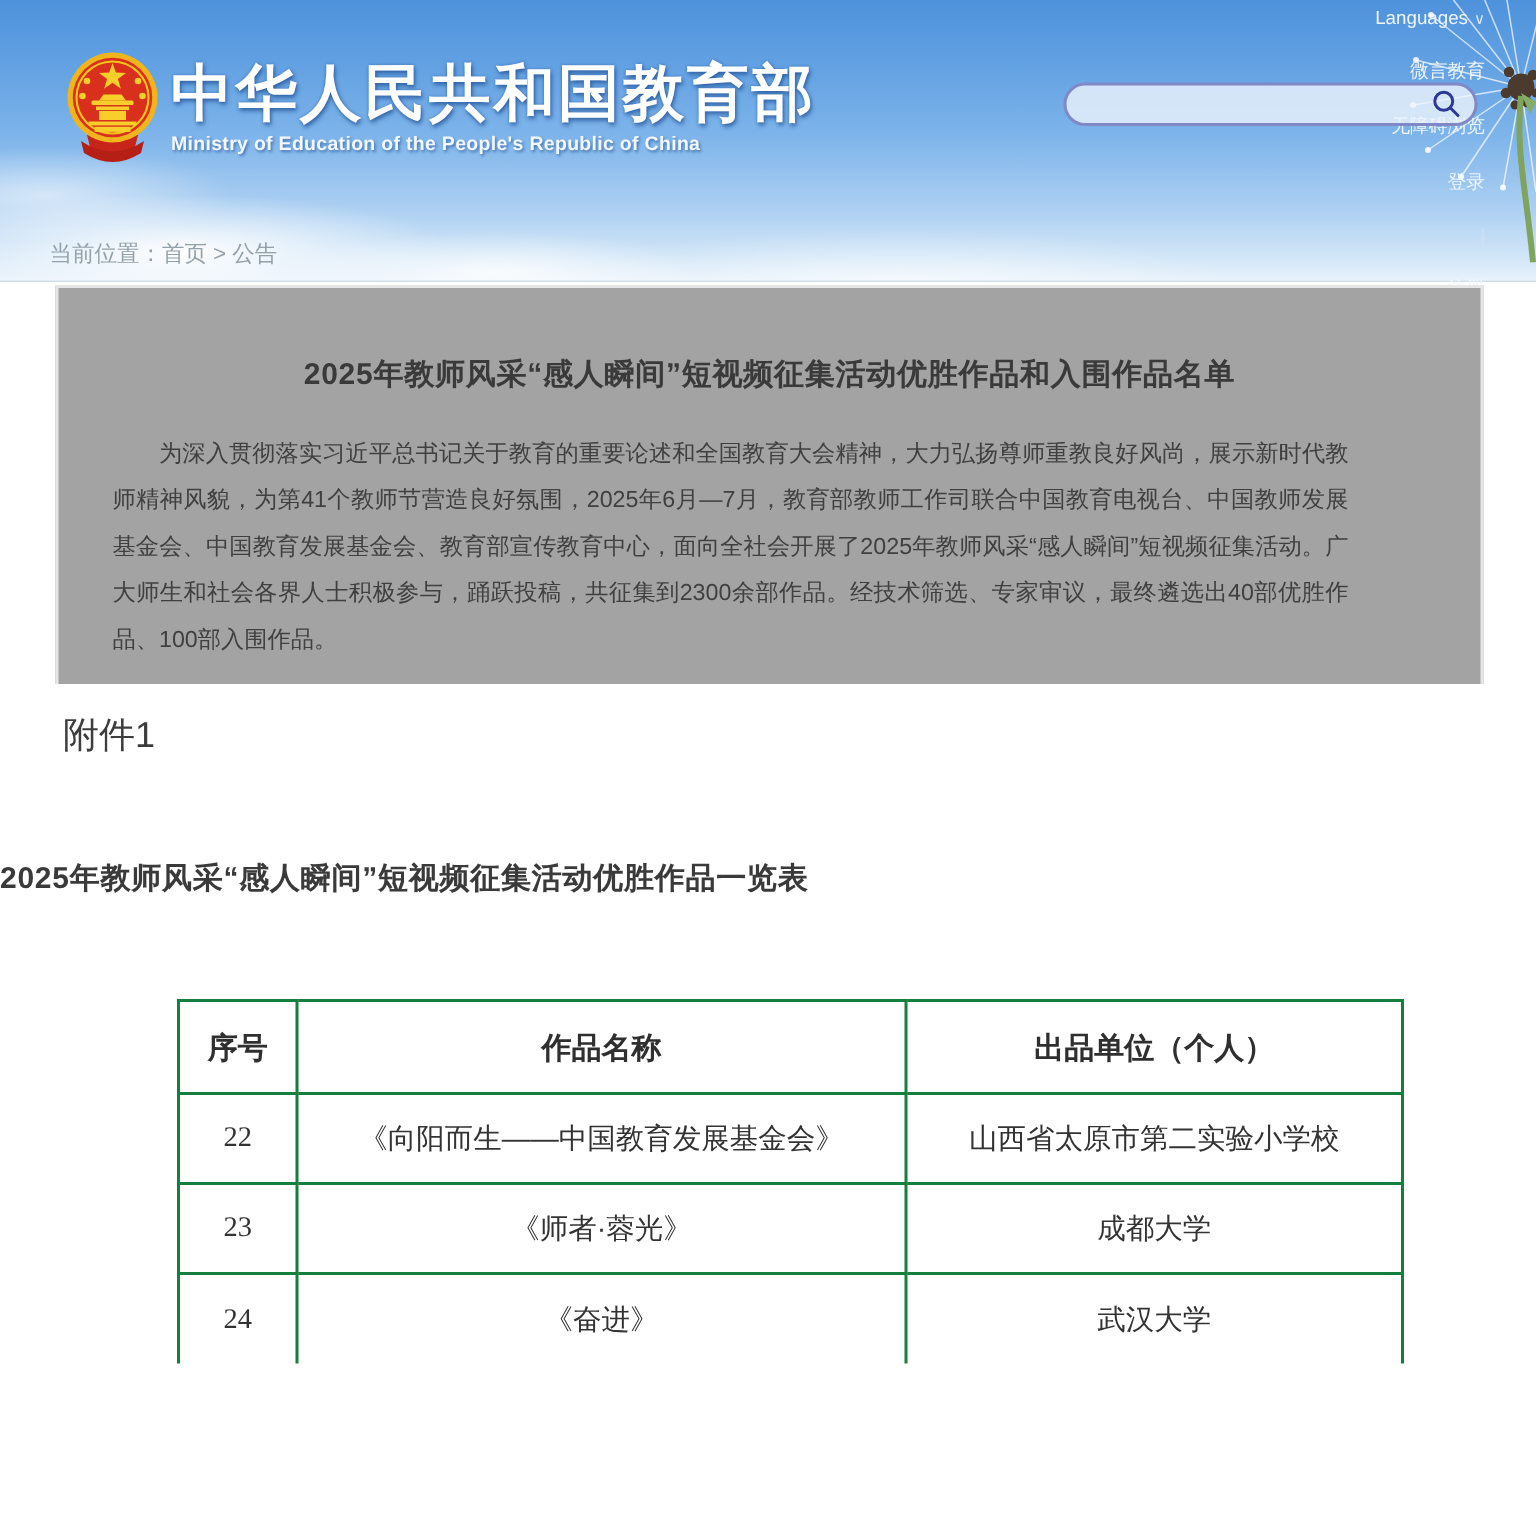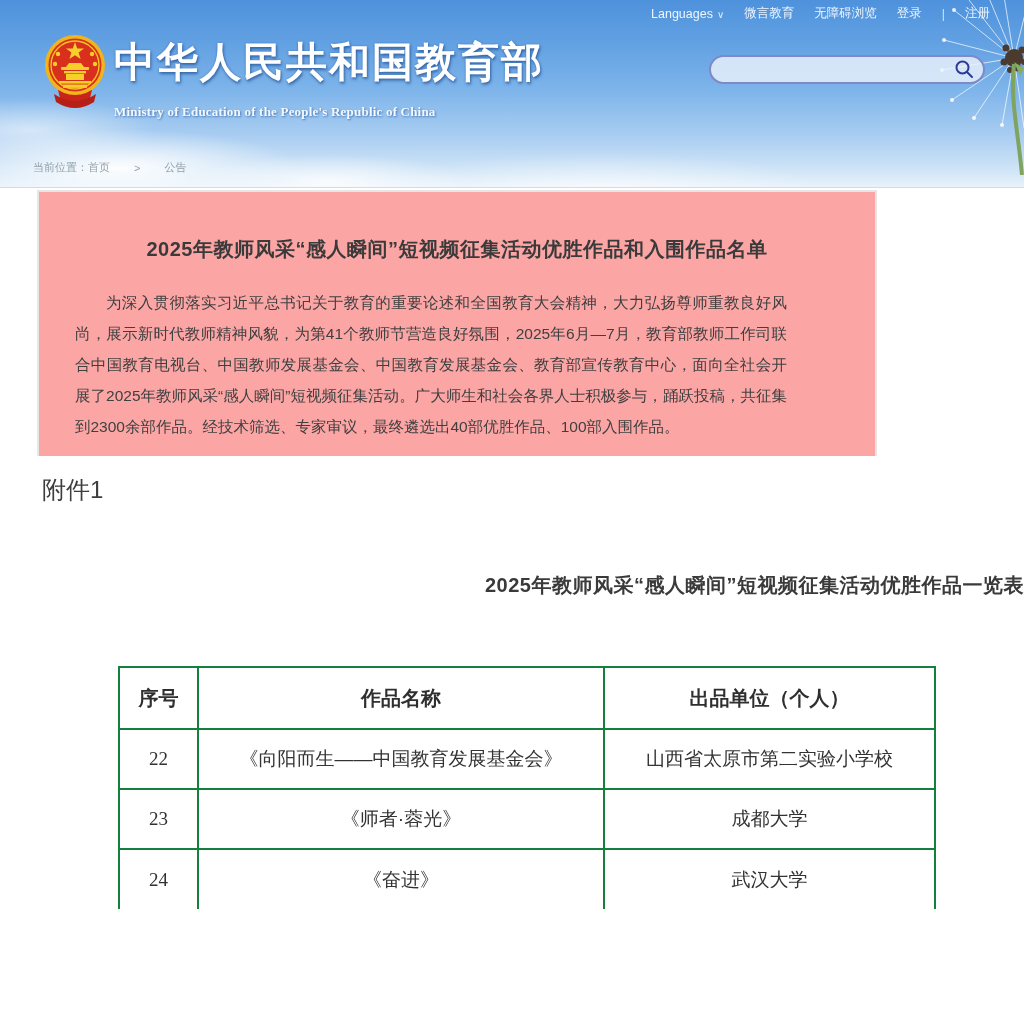--- a/index.html
+++ b/index.html
@@ -12,75 +12,75 @@
     position:absolute; left:0; top:0; width:1024px; height:188px;
     background:
       radial-gradient(ellipse 260px 55px at 120px 168px, rgba(255,255,255,.95), rgba(255,255,255,0) 70%),
       radial-gradient(ellipse 200px 40px at 330px 182px, rgba(255,255,255,.8), rgba(255,255,255,0) 70%),
       radial-gradient(ellipse 180px 45px at 30px 130px, rgba(255,255,255,.55), rgba(255,255,255,0) 70%),
       radial-gradient(ellipse 300px 50px at 600px 190px, rgba(255,255,255,.6), rgba(255,255,255,0) 75%),
       linear-gradient(180deg,#4e92dc 0%, #61a0e2 22%, #7db4ea 48%, #aed0f2 75%, #d2e6f7 92%, #e8f2fb 100%);
     border-bottom:1px solid #cfdde9;
   }
   .topnav {
-    position:absolute; top:5px; right:34px; display:flex; align-items:center; gap:20px;
-    font-size:12.5px; color:#eef5fe;
+    position:absolute; top:5px; right:34px; display:flex; align-items:flex-end; gap:20px;
+    font-size:12.5px; color:#eef5fe;flex-direction:column;
   }
   .topnav a { color:#eef5fe; text-decoration:none; cursor:pointer; }
   .topnav .caret { font-size:10px; margin-left:4px; color:#dce9fa; }
   .topnav .sep { color:#cfe0f5; }
   .logo-emblem { position:absolute; left:44px; top:34px; width:62px; height:78px; }
   .site-titles { position:absolute; left:114px; top:38px; }
   .site-title {
     font-size:41px; font-weight:bold; color:#fff; letter-spacing:2px;
     text-shadow:1px 2px 3px rgba(25,70,140,.65), 0 0 2px rgba(40,90,160,.5);
     line-height:48px; white-space:nowrap;
   }
   .site-subtitle {
     font-size:13px; font-weight:bold; color:#f2f8ff; letter-spacing:.2px;
-    text-shadow:1px 1px 2px rgba(25,70,140,.6); margin-top:18px; white-space:nowrap;font-family:Liberation Serif, serif;
+    text-shadow:1px 1px 2px rgba(25,70,140,.6); margin-top:2px; white-space:nowrap;
   }
   .searchbar {
     position:absolute; right:39px; top:55px; width:276px; height:29px;
     border:2px solid #8089c6; border-radius:15px;
     background:rgba(238,244,252,.8);
     display:flex; align-items:center; justify-content:flex-end; padding-right:8px;
   }
   .search-input {
     position:absolute; left:10px; top:0; width:230px; height:25px; border:none; outline:none;
     background:transparent; font-size:13px; color:#334;
   }
   .search-btn { width:22px; height:22px; border:none; background:transparent; cursor:pointer; padding:0; }
   .dandelion { position:absolute; right:0; top:0; }
 
   
   .breadcrumb {
-    position:absolute; left:33px; top:160px; font-size:11px; color:#93a1ab;
-    display:flex; gap:24px; align-items:center;
+    position:absolute; left:33px; top:160px; font-size:15px; color:#93a1ab;
+    display:flex; gap:4px; align-items:center;
   }
   .breadcrumb a { color:#93a1ab; text-decoration:none; cursor:pointer; }
 
   
   .panel {
-    position:absolute; left:37px; top:190px; width:840px; height:266px;
-    background:#fca5a5; border:2px solid #e6e6e6; border-bottom:none;
+    position:absolute; left:37px; top:190px; width:952px; height:266px;
+    background:#a3a3a3; border:2px solid #e6e6e6; border-bottom:none;
   }
   .article-title {
     margin-top:44px; text-align:center; font-size:20px; font-weight:bold; color:#3a3a3a;
     letter-spacing:.5px;
   }
   .article-paragraph {
     margin:24px 88px 0 36px; text-indent:2em; font-size:15.5px; line-height:31px;
     text-align:justify; color:#404040;
   }
 
   
   .attachment-label { position:absolute; left:42px; top:474px; font-size:24px; color:#3d3d3d; }
   .table-title {
-    position:absolute; left:0; top:572px; width:1024px; text-align:right;
+    position:absolute; left:0; top:572px; width:1024px; text-align:left;
     font-size:20px; font-weight:bold; color:#3a3a3a; letter-spacing:.5px;
   }
 
   
   .results-table {
     position:absolute; left:118px; top:666px; border-collapse:collapse;
     table-layout:fixed; width:816px;
   }
   .results-table th, .results-table td { border:2px solid #15803d; text-align:center; vertical-align:middle; }
   .results-table th { height:62px; font-size:20px; font-weight:bold; color:#2f2f2f; }

